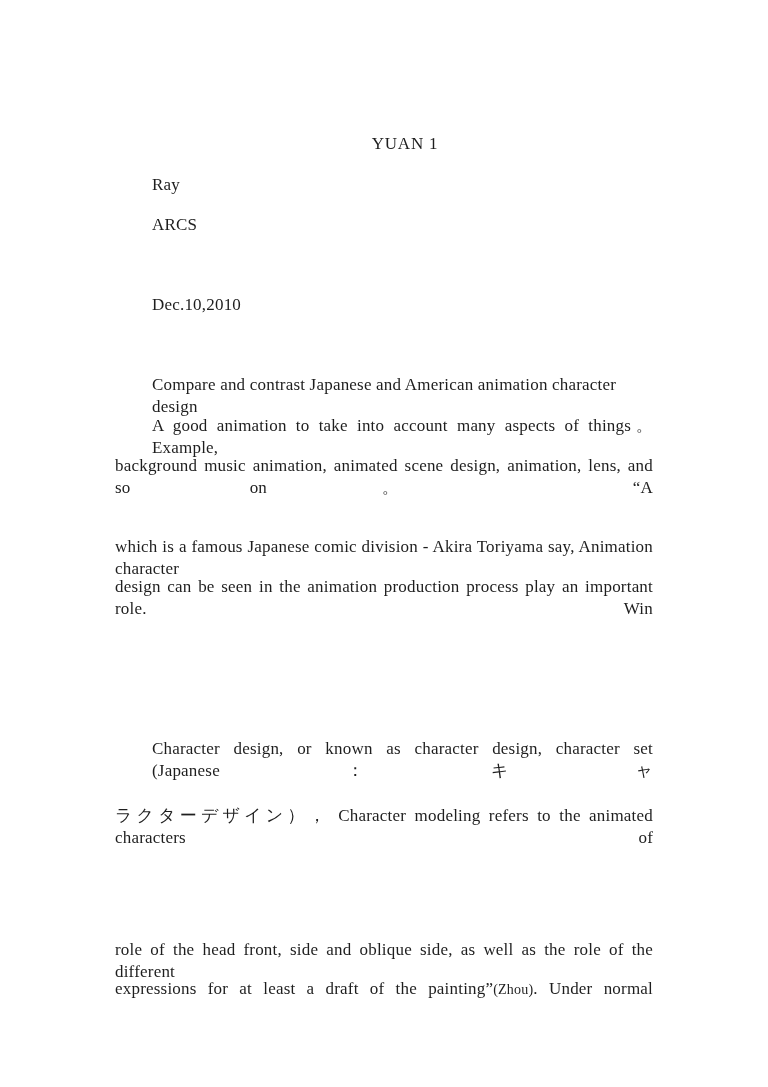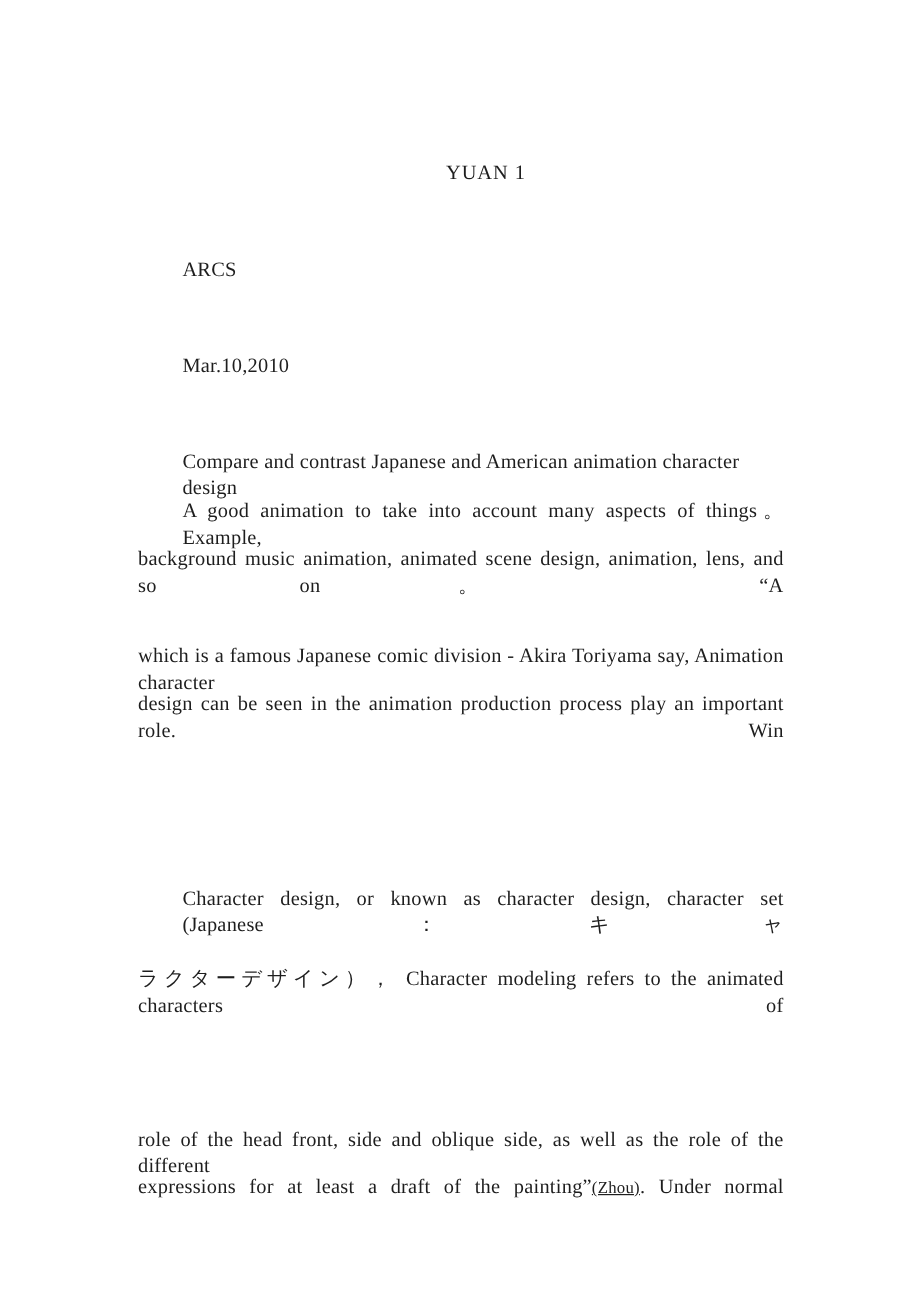--- a/index.html
+++ b/index.html
@@ -37,32 +37,32 @@
     text-align-last: justify;
   }
   .page-number {
     left: 136px;
     width: 538px;
     text-align: center;
     letter-spacing: 0.8px;
   }
   .citation {
     font-size: 14px;
-    text-decoration: underline;
   }
 </style>
 </head>
 <body>
 
 <div class="page">
 
   <div class="line page-number" style="top:103px">YUAN 1</div>
 
+  <div class="line indent" style="top:144px">Ray</div>
   <div class="line indent" style="top:184px">ARCS</div>
-  <div class="line indent" style="top:264px">Mar.10,2010</div>
+  <div class="line indent" style="top:264px">Dec.10,2010</div>
 
   <div class="line indent" style="top:344px">Compare and contrast Japanese and American animation character design</div>
 
   <div class="line full just" style="top:425px">background music animation, animated scene design, animation, lens, and so on。 “A</div>
   <div class="line indent just" style="top:385px">A good animation to take into account many aspects of things。 Example,</div>
   <div class="line full just" style="top:506px">which is a famous Japanese comic division - Akira Toriyama say, Animation character</div>
   <div class="line full just" style="top:546px">design can be seen in the animation production process play an important role. Win</div>
 
   <div class="line indent just" style="top:708px">Character design, or known as character design, character set (Japanese：キャ</div>
   <div class="line full just" style="top:775px">ラクターデザイン）， Character modeling refers to the animated characters of</div>

